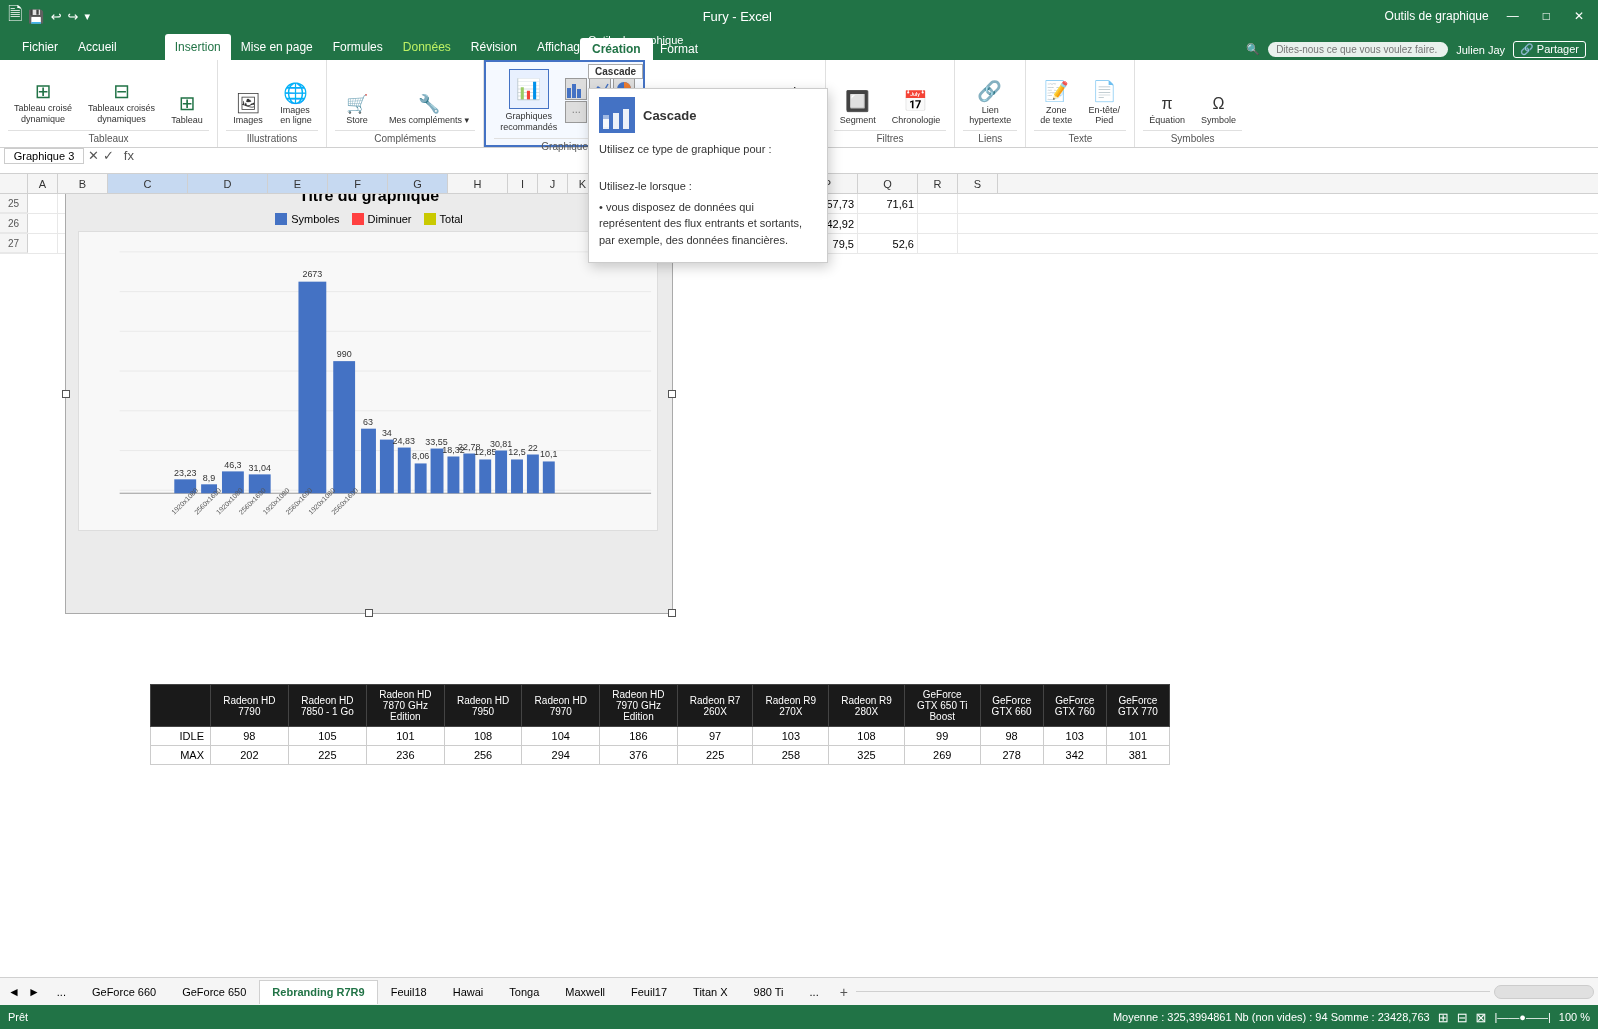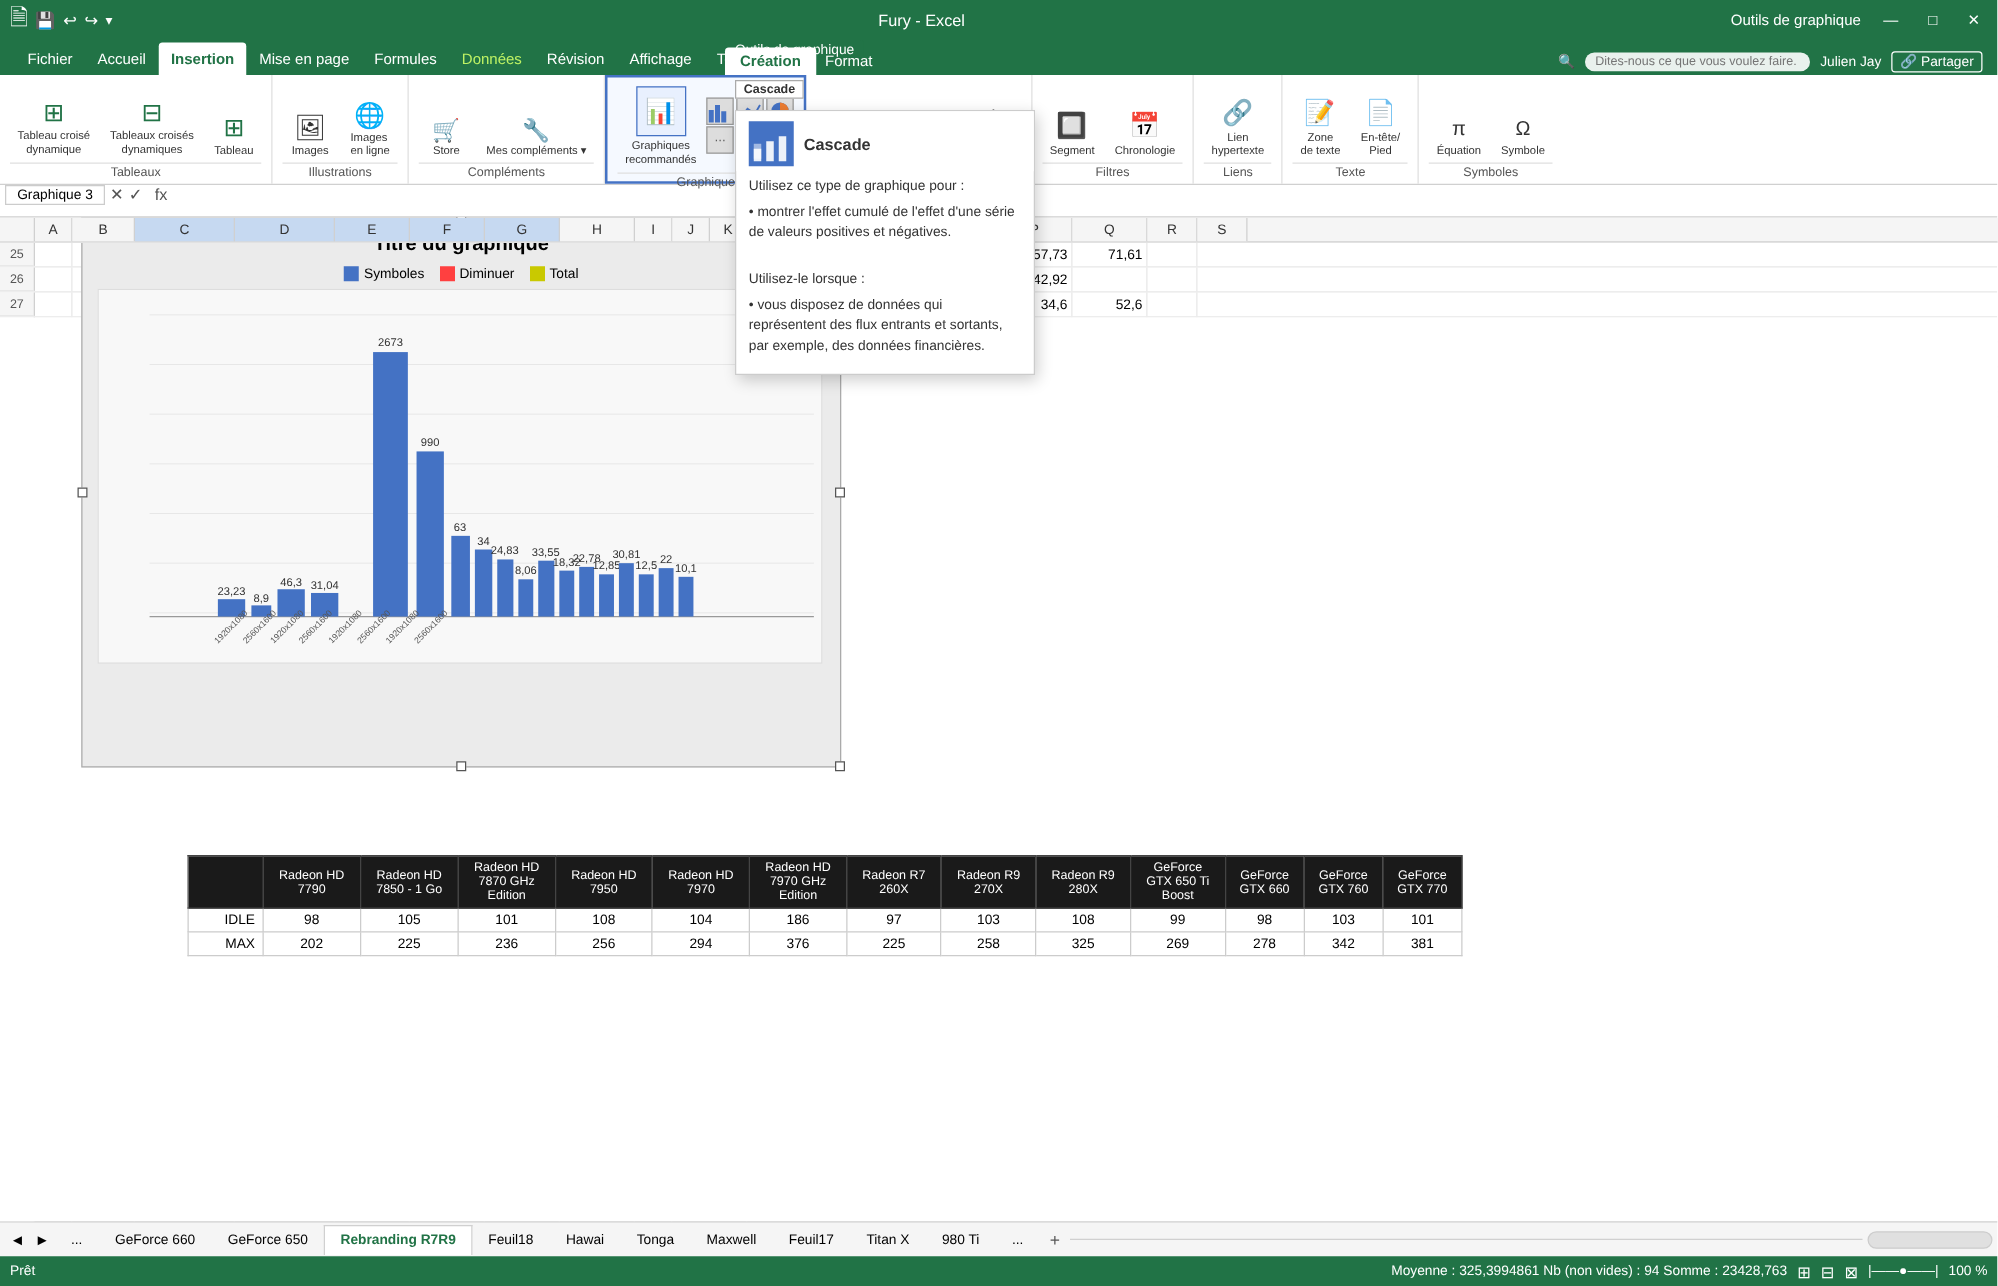--- a/index.html
+++ b/index.html
@@ -258,21 +258,21 @@
     <span style="cursor:pointer; padding:0 6px;">—</span>
     <span style="cursor:pointer; padding:0 6px;">□</span>
     <span style="cursor:pointer; padding:0 6px;">✕</span>
   </div>
 </div>
 
 <div style="background:#217346; display:flex; align-items:flex-end; height:28px; padding:0 12px; position:relative;">
 
   <div class="ribbon-tab" style="color:#fff; padding:4px 10px; font-size:12px; cursor:pointer; height:26px; display:flex; align-items:center;">Fichier</div>
   <div class="ribbon-tab" style="color:#fff; padding:4px 10px; font-size:12px; cursor:pointer; height:26px; display:flex; align-items:center;">Accueil</div>
-  <div class="ribbon-tab active" style="background:#fff; color:#217346; font-weight:700; padding:4px 10px; font-size:12px; cursor:pointer; height:26px; display:flex; align-items:center; border-radius:3px 3px 0 0;">Insertion</div>
+  <div class="ribbon-tab active" style="background:#fff; color:#217346; font-weight:400; padding:4px 10px; font-size:12px; cursor:pointer; height:26px; display:flex; align-items:center; border-radius:3px 3px 0 0;margin-left:38px;">Insertion</div>
   <div class="ribbon-tab" style="color:#fff; padding:4px 10px; font-size:12px; cursor:pointer; height:26px; display:flex; align-items:center;">Mise en page</div>
   <div class="ribbon-tab" style="color:#fff; padding:4px 10px; font-size:12px; cursor:pointer; height:26px; display:flex; align-items:center;">Formules</div>
   <div class="ribbon-tab" style="color:#bef264; padding:4px 10px; font-size:12px; cursor:pointer; height:26px; display:flex; align-items:center;">Données</div>
   <div class="ribbon-tab" style="color:#fff; padding:4px 10px; font-size:12px; cursor:pointer; height:26px; display:flex; align-items:center;">Révision</div>
   <div class="ribbon-tab" style="color:#fff; padding:4px 10px; font-size:12px; cursor:pointer; height:26px; display:flex; align-items:center;">Affichage</div>
   <div class="ribbon-tab" style="color:#fff; padding:4px 10px; font-size:12px; cursor:pointer; height:26px; display:flex; align-items:center;">Team</div>
 
   <div style="flex:1;"></div>
 
   <div style="position:absolute; top:0; left:580px; background:#217346; padding:2px 8px 0; font-size:11px; color:#fff; border-radius:3px 3px 0 0;">Outils de graphique</div>
@@ -538,21 +538,21 @@
       <div class="grid-cell" style="width:60px; background:#dce9f7; justify-content:flex-end;">28,5</div>
       <div class="grid-cell" style="width:60px; background:#dce9f7; justify-content:flex-end;">33,2</div>
       <div class="grid-cell" style="width:60px; justify-content:flex-end;">39,6</div>
       <div class="grid-cell" style="width:30px;"></div>
       <div class="grid-cell" style="width:30px;"></div>
       <div class="grid-cell" style="width:30px;"></div>
       <div class="grid-cell" style="width:30px;"></div>
       <div class="grid-cell" style="width:50px; justify-content:flex-end;">41,3</div>
       <div class="grid-cell" style="width:60px; justify-content:flex-end;">30,4</div>
       <div class="grid-cell" style="width:60px; justify-content:flex-end;">33,9</div>
-      <div class="grid-cell" style="width:60px; justify-content:flex-end;">34,6</div>
+      <div class="grid-cell" style="width:60px; justify-content:flex-end;">79,5</div>
       <div class="grid-cell" style="width:60px; justify-content:flex-end;">52,6</div>
       <div class="grid-cell" style="width:40px;"></div>
     </div>
 
     <div class="grid-row">
       <div style="width:28px; background:#f5f5f5; border-right:1px solid #d0d0d0; border-bottom:1px solid #e8e8e8; font-size:10px; display:flex; align-items:center; justify-content:center; color:#555;">28</div>
       <div class="grid-cell" style="width:30px;"></div>
       <div class="grid-cell" style="width:50px;"></div>
       <div class="grid-cell" style="width:80px; background:#dce9f7;"></div>
       <div class="grid-cell" style="width:80px; background:#dce9f7;">2560x1600</div>
@@ -1222,21 +1222,20 @@
         <rect x="12" y="14" width="6" height="16" fill="#fff" opacity="0.9"></rect>
         <rect x="22" y="10" width="6" height="20" fill="#fff" opacity="0.9"></rect>
       </svg>
     </div>
     <div>
       <div class="cascade-popup-title">Cascade</div>
     </div>
   </div>
   <div class="cascade-popup-body">
     <p>Utilisez ce type de graphique pour :</p>
-    <p>• montrer l'effet cumulé de l'effet d'une série de valeurs positives et négatives.</p>
     <br>
     <p>Utilisez-le lorsque :</p>
     <p>• vous disposez de données qui représentent des flux entrants et sortants, par exemple, des données financières.</p>
   </div>
 </div>
 
 <div class="tabs-bar">
   <span style="cursor:pointer; padding:2px 4px; font-size:12px;">◄</span>
   <span style="cursor:pointer; padding:2px 4px; font-size:12px;">►</span>
   <div class="sheet-tab">...</div>

